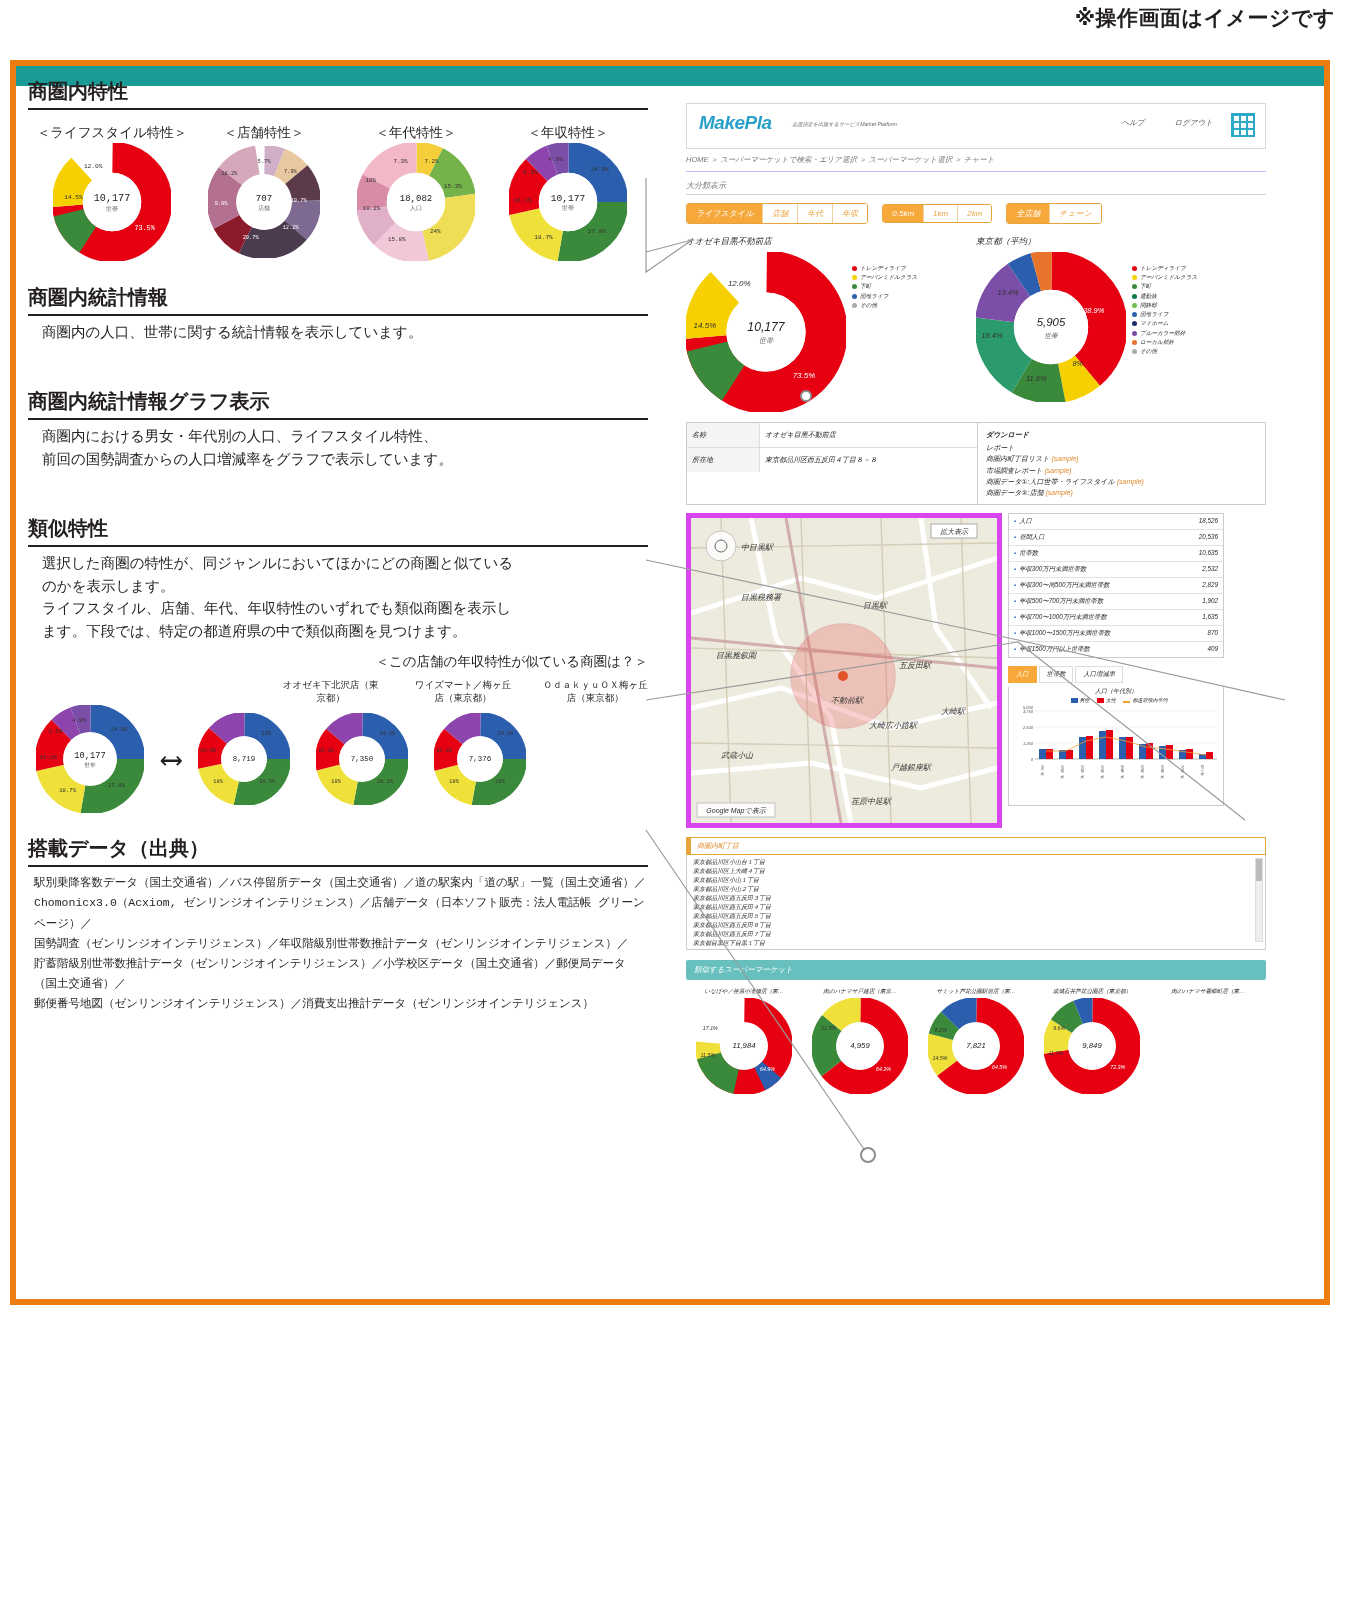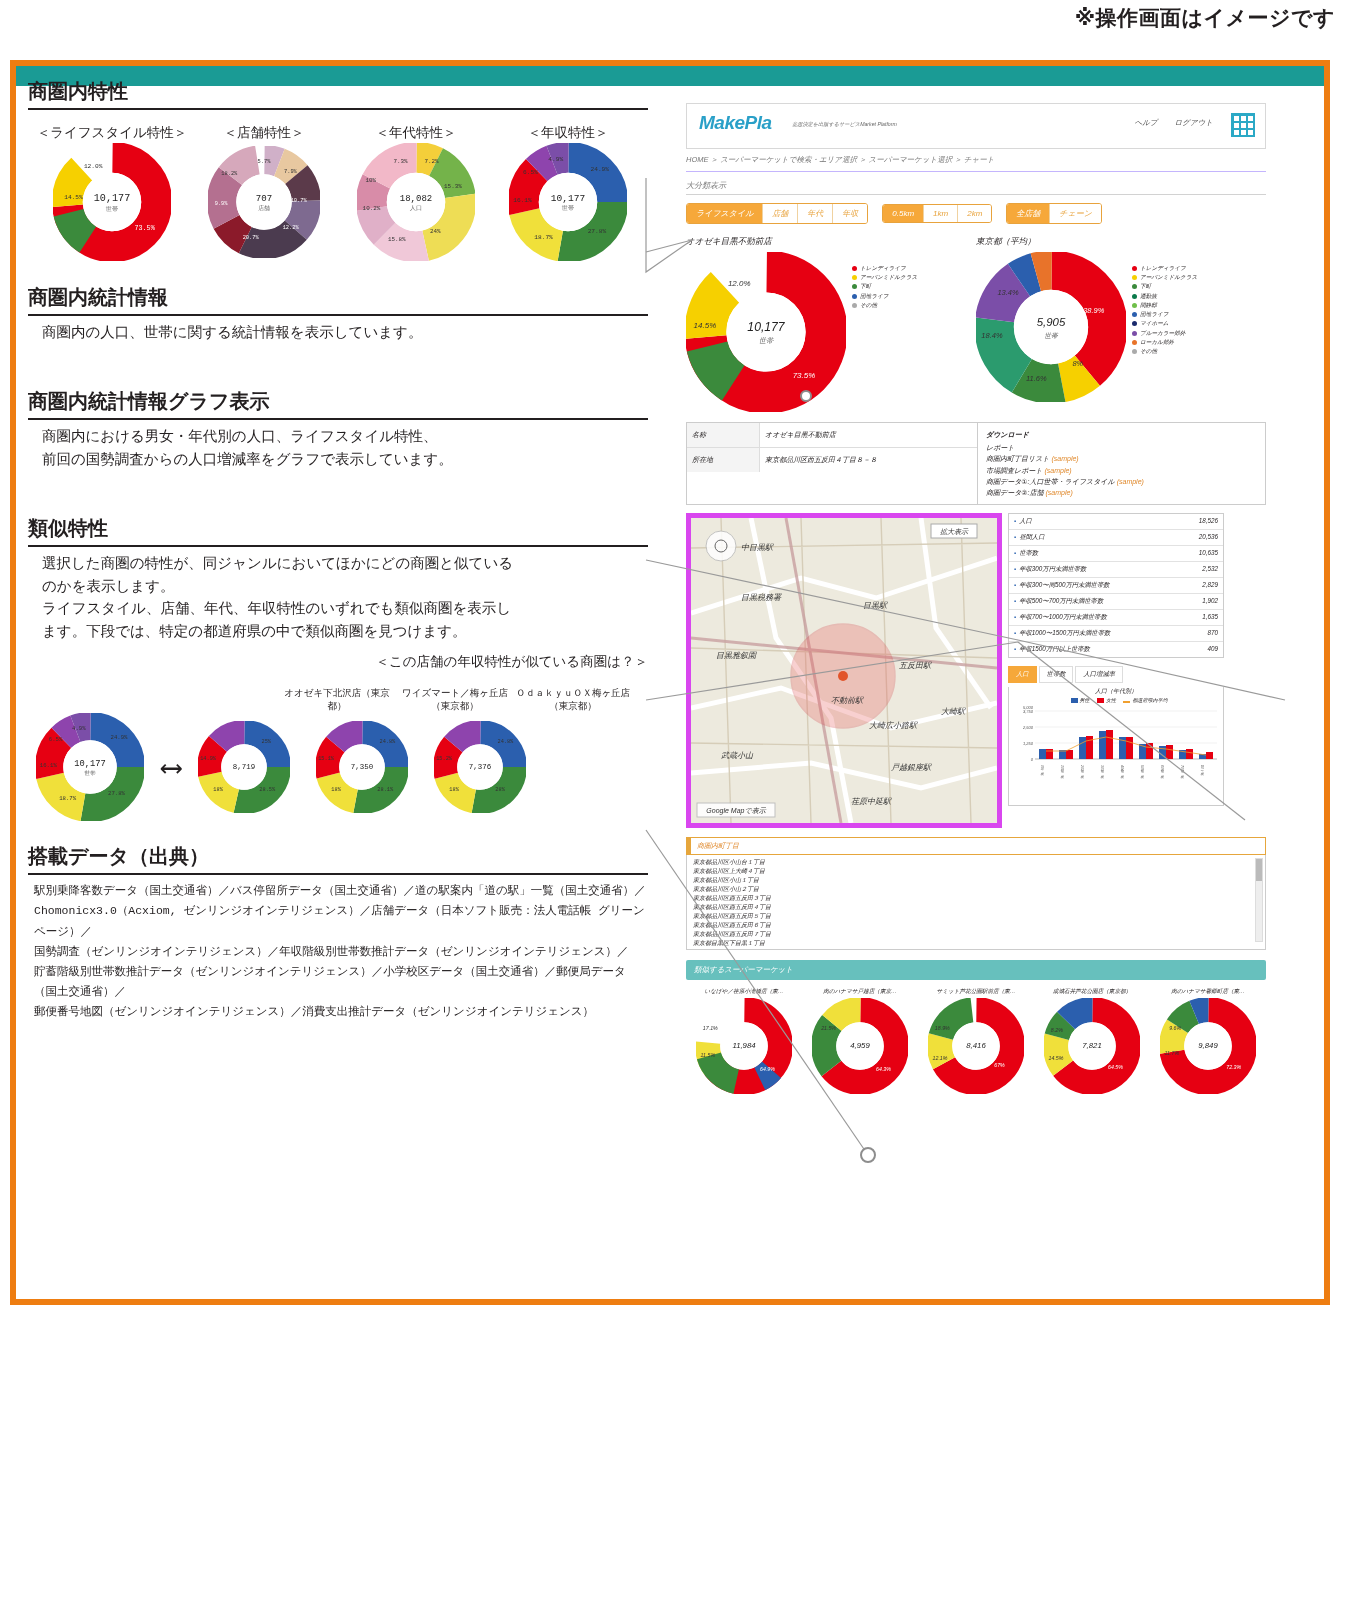--- a/index.html
+++ b/index.html
@@ -13,31 +13,31 @@
   h2.sec{font-size:20px;font-weight:bold;margin:0 0 6px 0;border-bottom:2px solid #231f20;padding-bottom:3px;}
   .sec-wrap{margin-bottom:22px;}
   .body-txt{font-size:14.5px;line-height:1.55;margin:6px 0 0 14px;}
   .chart-labels{display:flex;margin:14px 0 0 8px;font-size:13.5px;}
   .chart-labels span{width:152px;text-align:center;}
   .donut-row{display:flex;margin-left:8px;}
   .donut-cell{width:152px;display:flex;justify-content:center;align-items:center;height:120px;}
   .qline{font-size:13.5px;margin:10px 0 4px 8px;text-align:right;}
   .simrow{display:flex;align-items:center;margin-left:8px;}
   .arrow{font-size:30px;margin:0 18px;color:#231f20;}
-  .simnames{display:flex;font-size:9.5px;margin:16px 0 0 250px;}
+  .simnames{display:flex;font-size:9.5px;margin:8px 0 0 250px;gap:27px;}
   .simnames span{width:118px;text-align:center;}
   .src{font-size:11.5px;line-height:1.75;margin-left:6px;}
   
   .app{position:absolute;left:686px;top:103px;width:580px;height:1190px;font-style:italic;}
   .app-head{position:relative;height:44px;border:1px solid #d8d8d8;background:#fff;}
   .logo{position:absolute;left:12px;top:8px;font-size:19px;font-weight:bold;color:#2aa0c8;letter-spacing:-.5px;}
   .logo .pla{color:#2aa0c8;}
   .tagline{position:absolute;left:105px;top:17px;font-size:5.2px;color:#666;}
   .head-right{position:absolute;right:52px;top:14px;font-size:7.5px;color:#555;}
-  .head-right b{font-weight:normal;margin-left:15px;text-align:right;}
+  .head-right b{font-weight:normal;margin-left:28px;text-align:right;}
   .grid-ic{position:absolute;right:10px;top:9px;width:24px;height:24px;background:#2ba9c6;}
   .grid-ic i{position:absolute;width:5px;height:5px;background:#fff;display:block;}
   .crumb{margin-top:6px;font-size:7.5px;color:#777;border-bottom:1px solid #c4b5fd;padding-bottom:6px;}
   .subttl{margin-top:8px;font-size:8px;color:#777;border-bottom:1px solid #d2d2d2;padding-bottom:3px;}
   .btnrow{margin-top:8px;display:flex;align-items:center;}
   .bgrp{display:flex;border:1px solid #e8a33d;border-radius:3px;overflow:hidden;margin-right:14px;}
   .bgrp span{font-size:8px;padding:4px 9px;color:#e8a33d;background:#fff;border-right:1px solid #f0d2a0;}
   .bgrp span:last-child{border-right:none;}
   .bgrp span.on{background:#f6a83a;color:#fff;}
   .donut-head{display:flex;margin-top:12px;font-size:8.5px;}
@@ -618,33 +618,20 @@
           <circle r="15.9" cx="21" cy="21" fill="transparent" stroke="#f0e03a" stroke-width="11" stroke-dasharray="14.2 85.8" stroke-dashoffset="-60.8"></circle>
           <circle r="10.4" cx="21" cy="21" fill="#fff"></circle>
           <text x="21" y="22" text-anchor="middle" font-size="3.4" fill="#222">4,959</text>
           <text x="28" y="32" font-size="2.3" fill="#fff">64.3%</text>
           <text x="4" y="14" font-size="2.3" fill="#333">21.5%</text>
         </svg>
       </div>
       <div class="c">
         <svg width="96" height="96" viewBox="0 0 42 42">
           <circle r="15.9" cx="21" cy="21" fill="#fff"></circle>
-          <circle r="15.9" cx="21" cy="21" fill="transparent" stroke="#e60012" stroke-width="11" stroke-dasharray="67 33" stroke-dashoffset="25"></circle>
-          <circle r="15.9" cx="21" cy="21" fill="transparent" stroke="#f0e03a" stroke-width="11" stroke-dasharray="12.1 87.9" stroke-dashoffset="-42"></circle>
-          <circle r="15.9" cx="21" cy="21" fill="transparent" stroke="#3b8a3c" stroke-width="11" stroke-dasharray="18.9 81.1" stroke-dashoffset="-54.1"></circle>
-          <circle r="10.4" cx="21" cy="21" fill="#fff"></circle>
-          <text x="21" y="22" text-anchor="middle" font-size="3.4" fill="#222">8,416</text>
-          <text x="29" y="30" font-size="2.3" fill="#fff">67%</text>
-          <text x="2" y="27" font-size="2.3" fill="#333">12.1%</text>
-          <text x="3" y="14" font-size="2.3" fill="#333">18.9%</text>
-        </svg>
-      </div>
-      <div class="c">
-        <svg width="96" height="96" viewBox="0 0 42 42">
-          <circle r="15.9" cx="21" cy="21" fill="#fff"></circle>
           <circle r="15.9" cx="21" cy="21" fill="transparent" stroke="#e60012" stroke-width="11" stroke-dasharray="64.5 35.5" stroke-dashoffset="25"></circle>
           <circle r="15.9" cx="21" cy="21" fill="transparent" stroke="#f0e03a" stroke-width="11" stroke-dasharray="14.5 85.5" stroke-dashoffset="-39.5"></circle>
           <circle r="15.9" cx="21" cy="21" fill="transparent" stroke="#3b8a3c" stroke-width="11" stroke-dasharray="8.2 91.8" stroke-dashoffset="-54"></circle>
           <circle r="15.9" cx="21" cy="21" fill="transparent" stroke="#2b5fae" stroke-width="11" stroke-dasharray="12.8 87.2" stroke-dashoffset="-62.2"></circle>
           <circle r="10.4" cx="21" cy="21" fill="#fff"></circle>
           <text x="21" y="22" text-anchor="middle" font-size="3.4" fill="#222">7,821</text>
           <text x="28" y="31" font-size="2.3" fill="#fff">64.5%</text>
           <text x="2" y="27" font-size="2.3" fill="#333">14.5%</text>
           <text x="3" y="15" font-size="2.3" fill="#333">8.2%</text>
         </svg>

